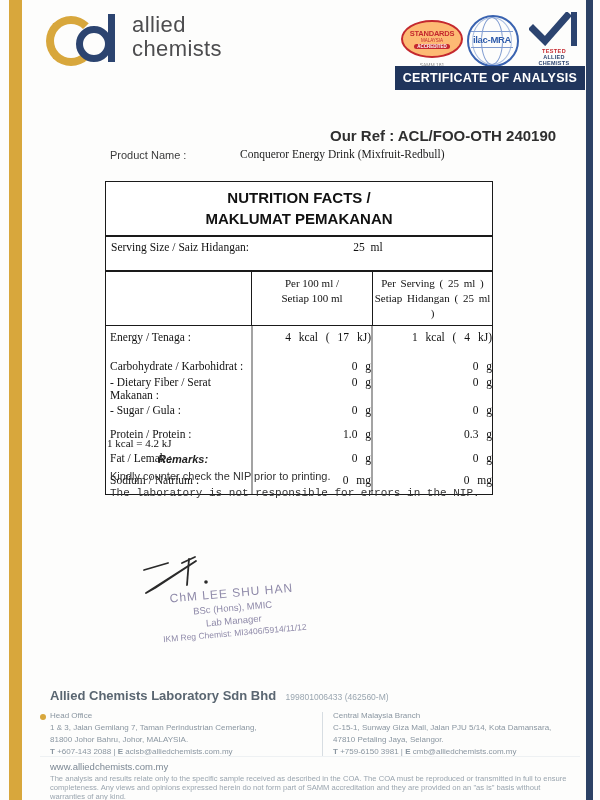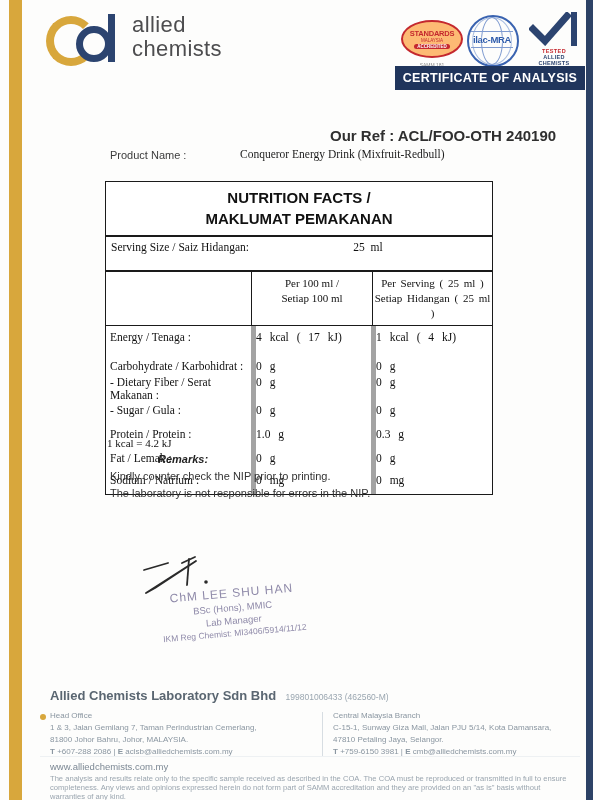--- a/index.html
+++ b/index.html
@@ -56,34 +56,34 @@
   .nt-serving .lab{position:absolute;left:5px;top:4px;}
   .nt-serving .val{position:absolute;left:262px;top:4px;transform:translateX(-50%);word-spacing:3px;}
   .nt-colhead{display:flex;border-top:2px solid #1a1a1a;border-bottom:1.5px solid #1a1a1a;
               font-family:"Liberation Serif",serif;font-size:11px;color:#111;}
   .nt-colhead .c1{width:145px;}
   .nt-colhead .c2{width:120px;border-left:1px solid #1a1a1a;text-align:center;padding:4px 0;line-height:15px;}
   .nt-colhead .c3{flex:1;border-left:1px solid #1a1a1a;text-align:center;padding:4px 0;line-height:15px;word-spacing:2px;}
   .nt-data{display:grid;grid-template-columns:145px 120px 1fr;font-family:"Liberation Serif",serif;
            font-size:11.5px;line-height:13px;color:#111;}
   .nt-data .lbl{padding-left:4px;}
-  .nt-data .val{text-align:left;border-left:5px solid #a3a3a3;word-spacing:5px;}
+  .nt-data .val{text-align:right;border-left:2px solid #a3a3a3;word-spacing:5px;}
   .r0{padding-top:5px;}
   .r1{padding-top:16px;}
   .r2{padding-top:3px;}
   .r3{padding-top:2px;}
   .r4{padding-top:11px;}
   .r5{padding-top:11px;}
   .r6{padding-top:9px;padding-bottom:7px;}
   .nt-foot{position:absolute;left:107px;top:437px;font-family:"Liberation Serif",serif;font-size:11px;color:#111;}
 
   
   .remarks-h{position:absolute;left:110px;top:453px;font-size:11px;font-weight:bold;font-style:italic;color:#222;margin-left:48px;}
   .remarks-1{position:absolute;left:110px;top:470px;font-size:11px;color:#333;}
-  .remarks-2{position:absolute;left:110px;top:487px;font-size:11px;color:#333;}
+  .remarks-2{position:absolute;left:110px;top:487px;font-size:11px;color:#333;font-family:Liberation Mono, monospace;}
 
   
   .sig-svg{position:absolute;left:138px;top:552px;}
   .stamp{position:absolute;left:118px;top:586px;width:230px;text-align:center;color:#8f8aa9;
          transform:rotate(-5deg);}
   .stamp .s1{font-size:12px;letter-spacing:1px;}
   .stamp .s2{font-size:9.5px;margin-top:2px;}
   .stamp .s3{font-size:9.5px;margin-top:2px;}
   .stamp .s4{font-size:8.5px;margin-top:2px;}
 
@@ -230,21 +230,21 @@
     <span class="f-name">Allied Chemists Laboratory Sdn Bhd</span>
     <span class="f-reg">199801006433 (462560-M)</span>
   </div>
   <div class="f-dot"></div>
   <div class="f-col left">
     <div>Head Office</div>
     <div>1 &amp; 3, Jalan Gemilang 7, Taman Perindustrian Cemerlang,</div>
     <div>81800 Johor Bahru, Johor, MALAYSIA.</div>
     <div>
       <span class="f-b">T</span>
-      <span>+607-288 2086</span>
+      <span>+607-143 2088</span>
       <span>|</span>
       <span class="f-b">E</span>
       <span>aclsb@alliedchemists.com.my</span>
     </div>
   </div>
   <div class="f-divider"></div>
   <div class="f-col right">
     <div>Central Malaysia Branch</div>
     <div>C-15-1, Sunway Giza Mall, Jalan PJU 5/14, Kota Damansara,</div>
     <div>47810 Petaling Jaya, Selangor.</div>

